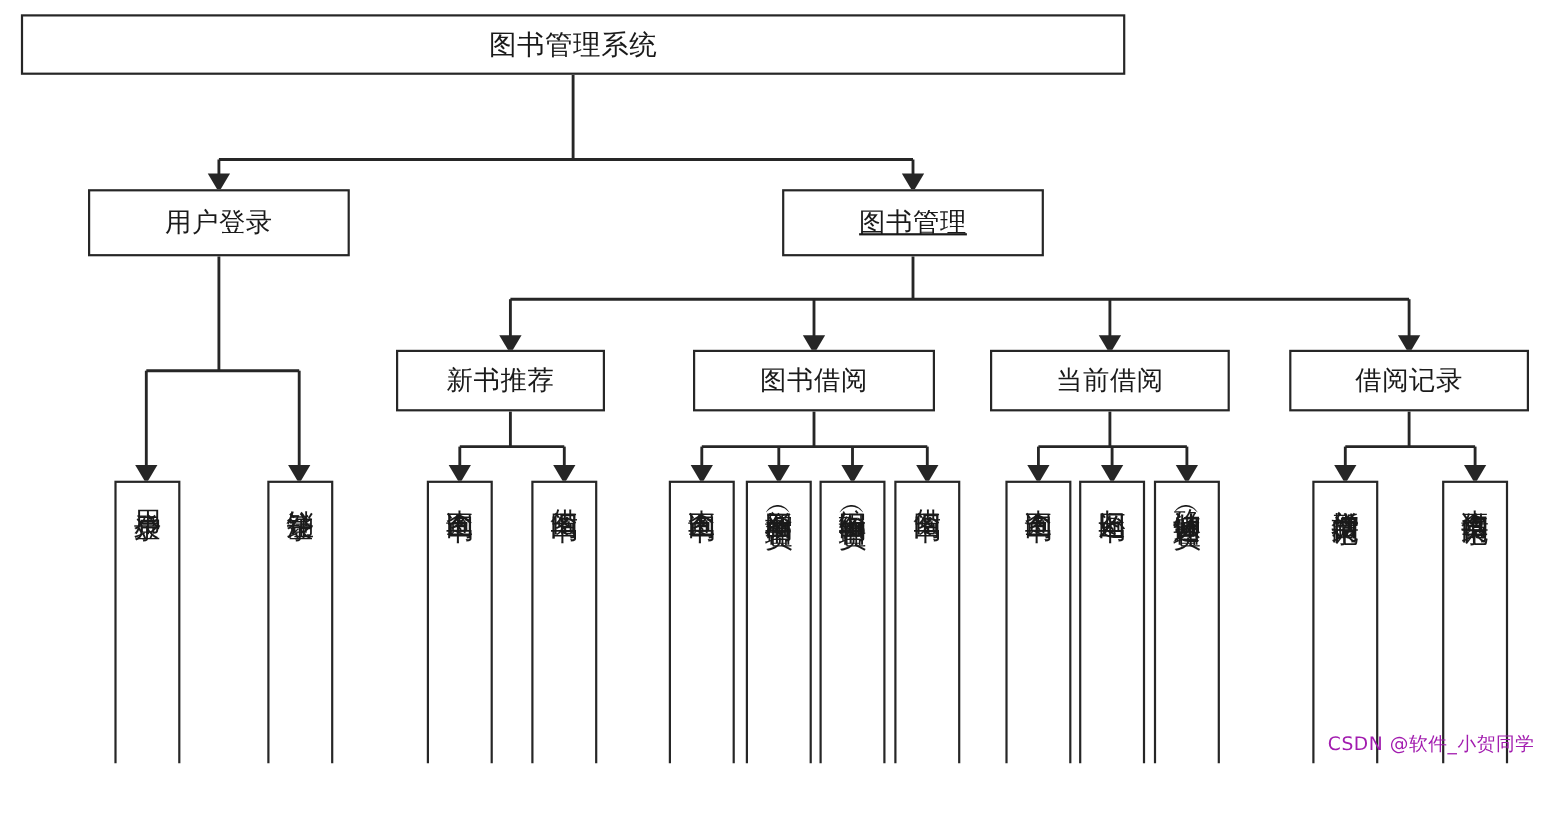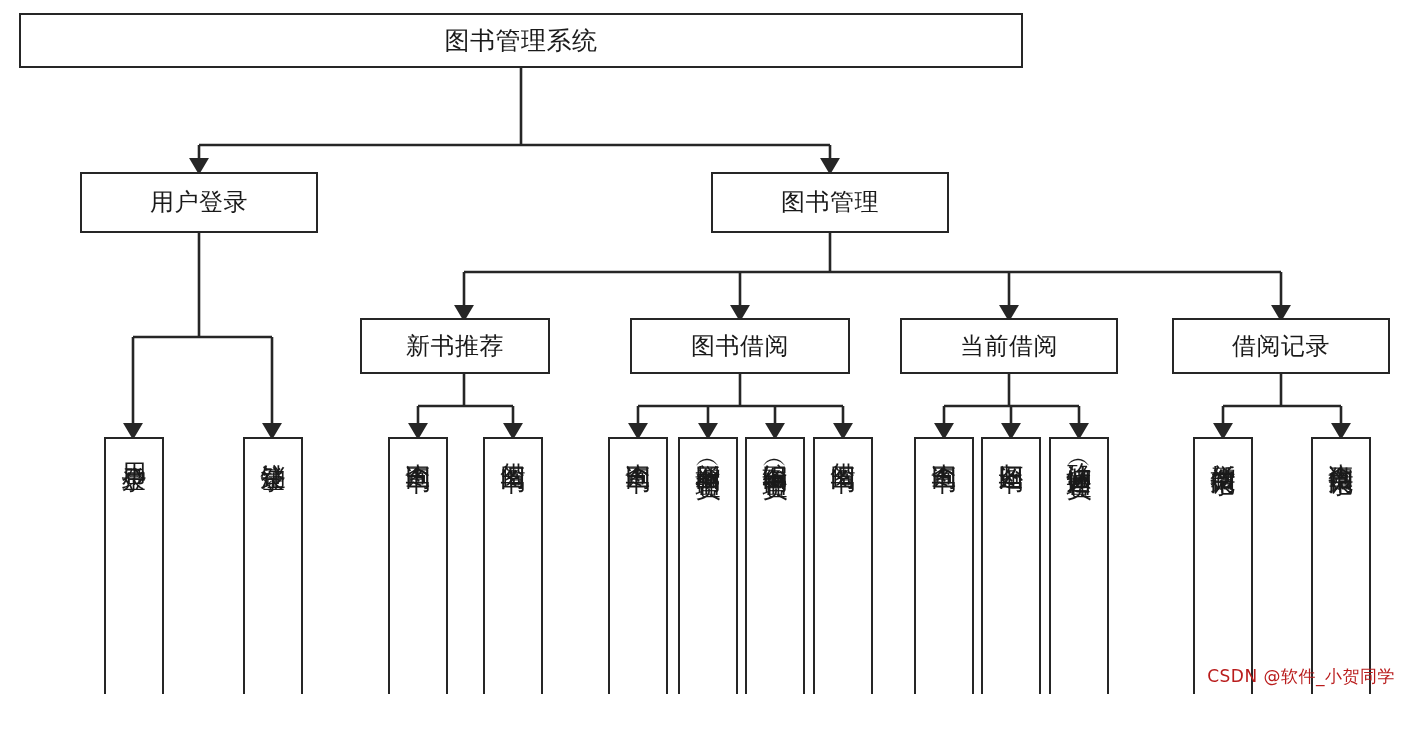--- a/index.html
+++ b/index.html
@@ -63,21 +63,21 @@
     font-size: 25px;
     line-height: 1;
     letter-spacing: 2px;
     white-space: nowrap;
   }
   #watermark {
     position: absolute;
     right: 10px;
     bottom: 6px;
     font-size: 17px;
-    color: #b91c1c;
+    color: #a21caf;
     white-space: nowrap;
     letter-spacing: 0.5px;
     pointer-events: none;
   }
 </style>
 </head>
 <body>
 
 <div id="diagram-root">
 
@@ -134,21 +134,21 @@
     </g>
   </svg>
 
   <div class="node horiz" id="node-root" style="left:19px; top:13px; width:1004px; height:55px;">
     <span class="label">图书管理系统</span>
   </div>
 
   <div class="node horiz" style="left:80px; top:172px; width:238px; height:61px;">
     <span class="label">用户登录</span>
   </div>
-  <div class="node horiz" style="left:711px; top:172px; width:238px; height:61px;">
+  <div class="node horiz" style="left:711px; top:172px; width:238px; height:61px;text-decoration:underline;">
     <span class="label">图书管理</span>
   </div>
 
   <div class="node horiz" style="left:360px; top:318px; width:190px; height:56px;">
     <span class="label">新书推荐</span>
   </div>
   <div class="node horiz" style="left:630px; top:318px; width:220px; height:56px;">
     <span class="label">图书借阅</span>
   </div>
   <div class="node horiz" style="left:1172px; top:318px; width:218px; height:56px;">

